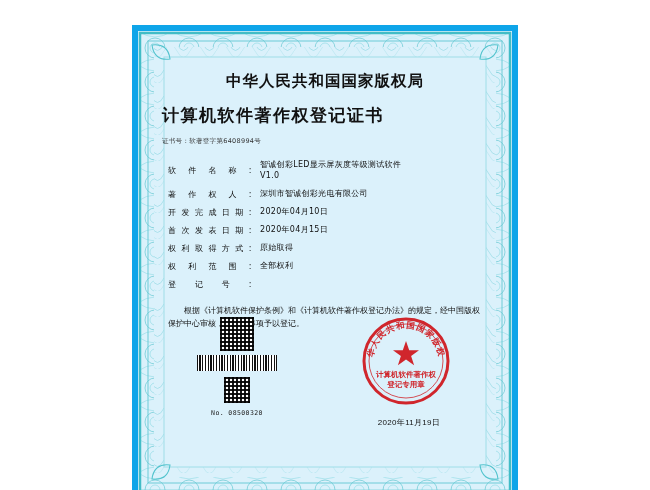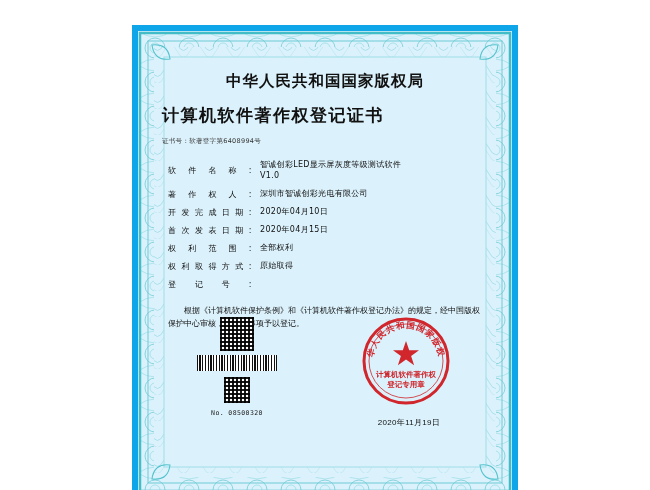--- a/index.html
+++ b/index.html
@@ -222,26 +222,26 @@
         </div>
         <div class="field-row">
           <div class="field-label">开发完成日期:</div>
           <div class="field-value">2020年04月10日</div>
         </div>
         <div class="field-row">
           <div class="field-label">首次发表日期:</div>
           <div class="field-value">2020年04月15日</div>
         </div>
         <div class="field-row">
+          <div class="field-label">权利取得方式:</div>
+          <div class="field-value">原始取得</div>
+        </div>
+        <div class="field-row">
           <div class="field-label">权利范围:</div>
           <div class="field-value">全部权利</div>
-        </div>
-        <div class="field-row">
-          <div class="field-label">权利取得方式:</div>
-          <div class="field-value">原始取得</div>
         </div>
         <div class="field-row">
           <div class="field-label">登记号:</div>
         </div>
       </div>
 
       <div class="paragraph">根据《计算机软件保护条例》和《计算机软件著作权登记办法》的规定，经中国版权保护中心审核，对以上事项予以登记。</div>
 
     </div>
 

